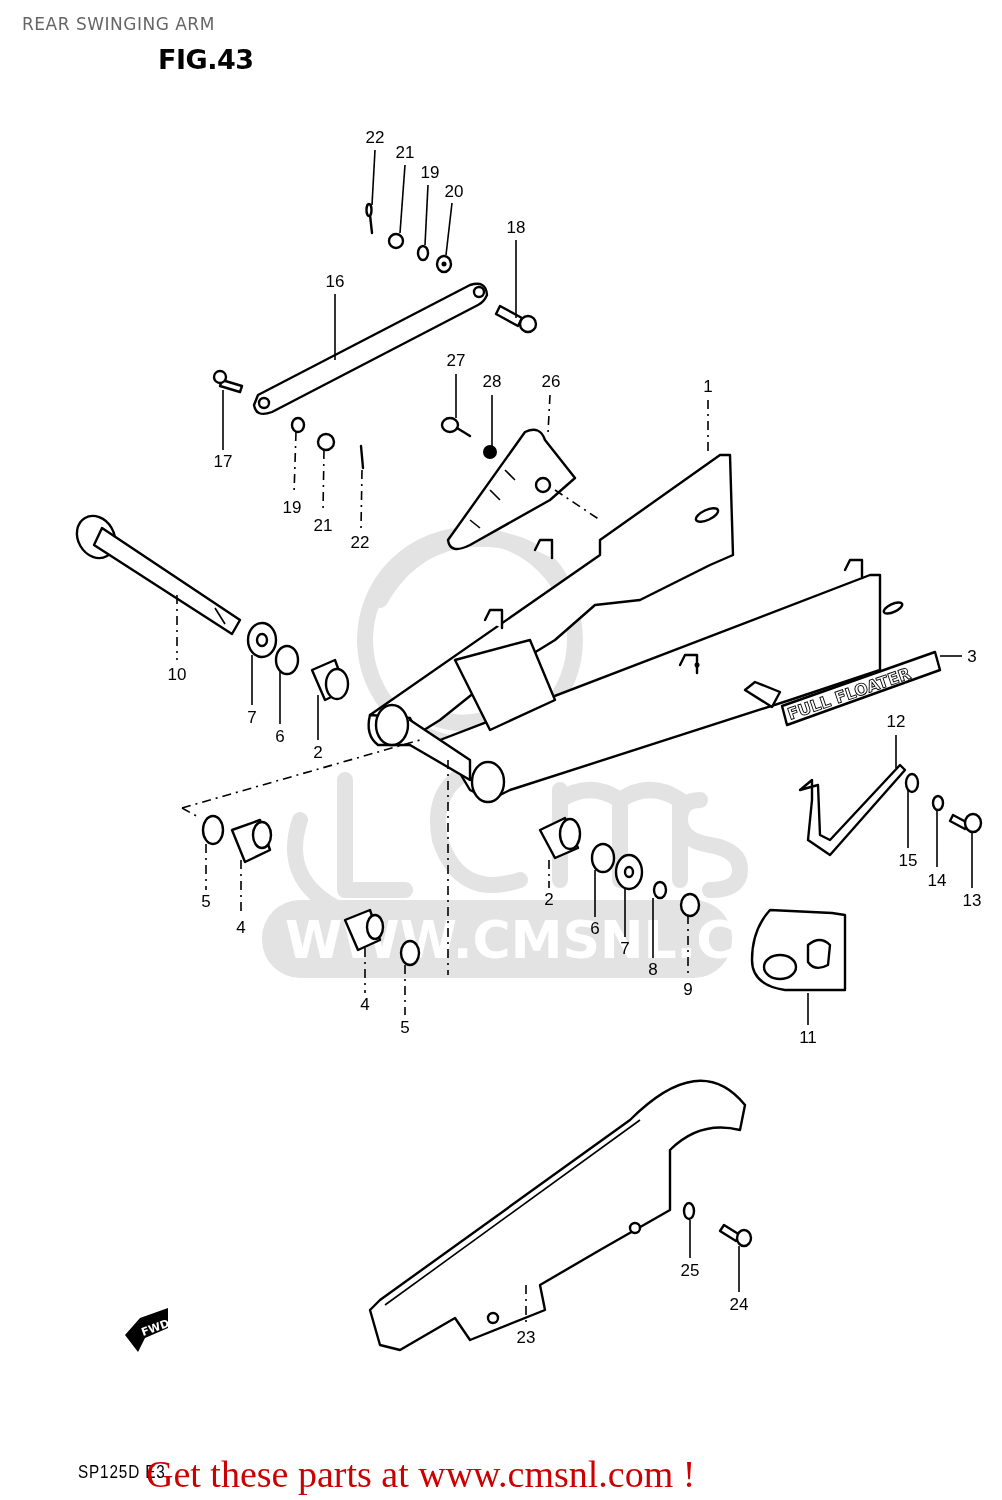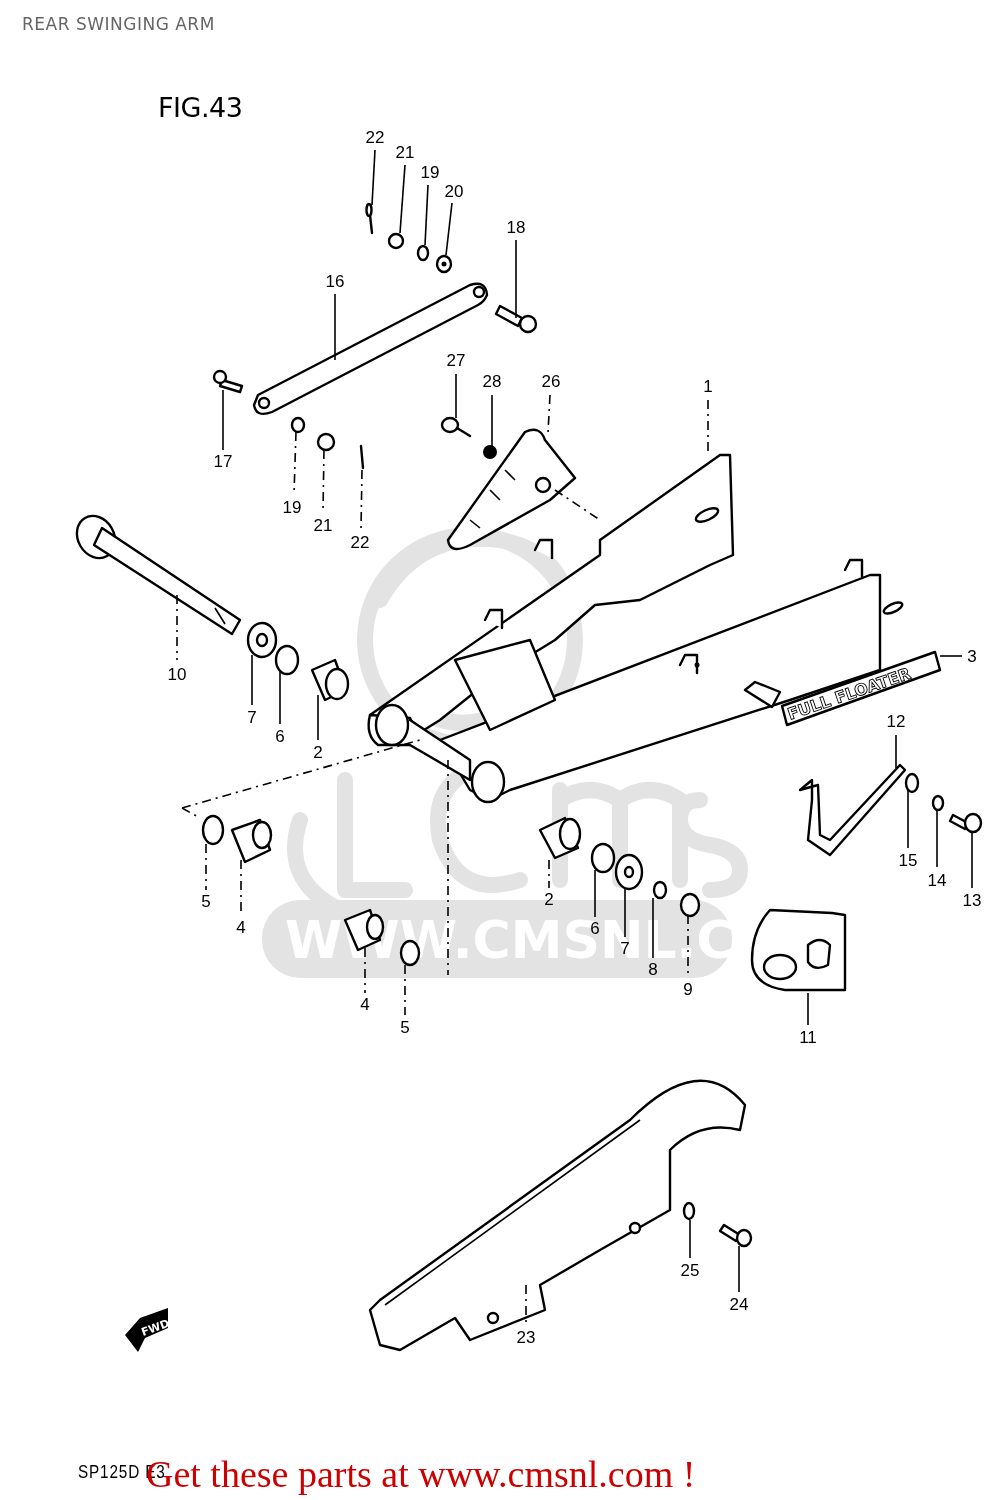--- a/index.html
+++ b/index.html
@@ -1,21 +1,21 @@
 <!DOCTYPE html>
 <html><head>
 <meta charset="utf-8">
 <style>
   html, body { margin: 0; padding: 0; background: #ffffff; }
   body { width: 1002px; height: 1500px; position: relative; overflow: hidden;
          font-family: "Liberation Sans", sans-serif; }
   .title { position: absolute; left: 22px; top: 14px; font-size: 17px; color: #666666;
            letter-spacing: 0.5px; font-family: "DejaVu Sans", sans-serif; }
-  .fig { position: absolute; left: 158px; top: 44px; font-size: 27px; font-weight: normal;
-         color: #000; font-family: "DejaVu Sans", sans-serif; letter-spacing: -0.5px; margin-top: 48px; }
+  .fig { position: absolute; left: 158px; top: 44px; font-size: 27px; font-weight: bold;
+         color: #000; font-family: "DejaVu Sans", sans-serif; letter-spacing: -0.5px; }
   .diagram { position: absolute; left: 0; top: 0; width: 1002px; height: 1500px; }
   .callout { font-family: "Liberation Sans", sans-serif; font-size: 17px; fill: #000;
              text-anchor: middle; }
   .wm { fill: none; stroke: #e3e3e3; stroke-width: 16; stroke-linecap: round; stroke-linejoin: round; }
   .wmtext { font-family: "DejaVu Sans", sans-serif; font-weight: bold; fill: #ffffff; font-size: 52px; }
   .part { fill: #fff; stroke: #000; stroke-width: 2.4; stroke-linejoin: round; stroke-linecap: round; }
   .partdark { fill: #000; stroke: #000; stroke-width: 2; }
   .line { stroke: #000; stroke-width: 1.6; fill: none; }
   .dash { stroke: #000; stroke-width: 1.6; fill: none; stroke-dasharray: 9 5 2 5; }
   .code { position: absolute; left: 78px; top: 1462px; font-size: 18px; color: #000;

